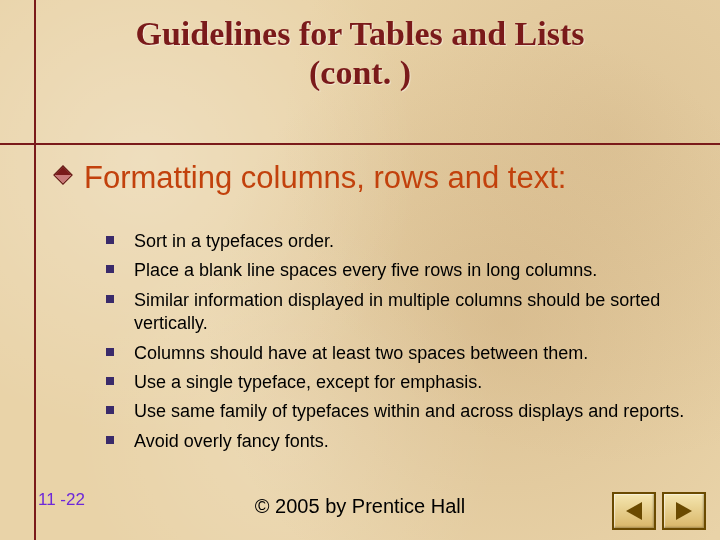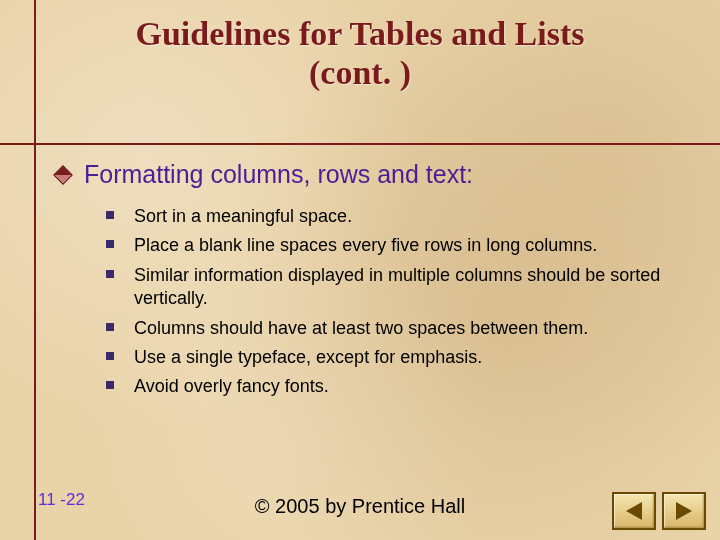--- a/index.html
+++ b/index.html
@@ -52,23 +52,23 @@
     height: 540px;
     border-left: 2px solid #7a1a1a;
   }
   .body {
     position: absolute;
     left: 60px;
     top: 160px;
     right: 30px;
   }
   .lead {
-    font-size: 25px;
-    color: #4c1d95;
-    margin-bottom: 16px;
+    font-size: 31px;
+    color: #c2410c;
+    margin-bottom: 34px;
     position: relative;
   }
   .lead-bullet {
     position: absolute;
     left: -4px;
     top: 8px;
     width: 12px;
     height: 12px;
     transform: rotate(45deg);
     background:
@@ -159,25 +159,26 @@
     <div>Guidelines for Tables and Lists</div>
     <div>(cont. )</div>
   </div>
 
   <div class="body">
     <div class="lead">
       <span class="lead-bullet"></span>
       <span class="lead-text">Formatting columns, rows and text:</span>
     </div>
     <ul class="items">
-      <li><span>Sort in a meaningful space.</span></li>
+      <li><span>Sort in a typefaces order.</span></li>
       <li><span>Place a blank line spaces every five rows in long columns.</span></li>
       <li><span>Similar information displayed in multiple columns should be sorted vertically.</span></li>
       <li><span>Columns should have at least two spaces between them.</span></li>
       <li><span>Use a single typeface, except for emphasis.</span></li>
+      <li><span>Use same family of typefaces within and across displays and reports.</span></li>
       <li><span>Avoid overly fancy fonts.</span></li>
     </ul>
   </div>
 
   <div class="slidenum">11 -22</div>
   <div class="footer">© 2005 by Prentice Hall</div>
 
   <div class="nav">
     <div class="navbtn">
       <div class="arrow-left"></div>

